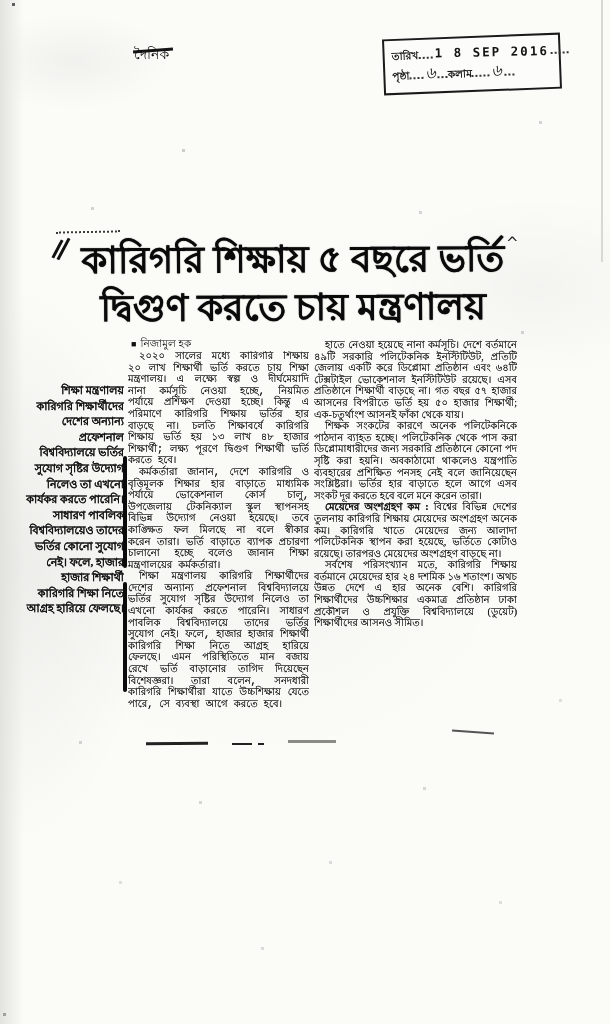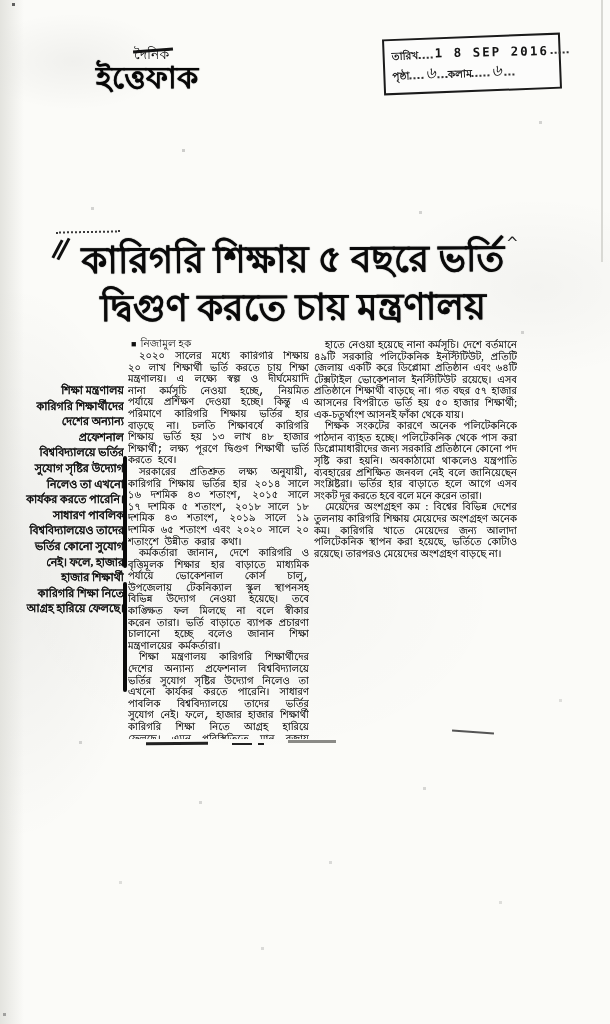--- a/index.html
+++ b/index.html
@@ -83,21 +83,21 @@
 
   
   .pullquote{position:absolute;left:24px;top:383px;width:100px;height:312px;overflow:hidden;
     text-align:right;font-size:11px;line-height:15.6px;font-weight:600;color:#141414;
     text-shadow:0 0 .4px rgba(0,0,0,.7);}
 
   
   .col{position:absolute;overflow:hidden;text-align:justify;color:#1b1b1b;
     font-size:10px;line-height:11.6px;text-shadow:0 0 .35px rgba(0,0,0,.75);}
   .col p{margin:0;text-indent:11px;}
-  .col p strong{font-weight:400;}
+  .col p strong{font-weight:700;}
   .col-mid{left:128px;top:351px;width:181px;height:388px;font-family:Liberation Mono, monospace;}
   .col-right{left:314px;top:339px;width:203px;height:400px;}
 </style>
 </head>
 <body>
 
 <div class="page">
 
   <div class="edge-left"></div>
   <div class="edge-right"></div>
@@ -109,21 +109,20 @@
   <div class="hmark m3"></div>
   <div class="hmark m4"></div>
   <div class="hmark m5"></div>
   <div class="hmark m6"></div>
   <div class="dotted-trace"></div>
   <div class="slash-mark"></div>
   <div class="slash-mark s2"></div>
   <div class="caret-mark">^</div>
 
   <div class="masthead-prefix">দৈনিক</div>
-  <div class="masthead-title">ইত্তেফাক</div>
 
   <div class="stamp">
     <div class="stamp-row">
       <span class="stamp-label">তারিখ</span>
       <span class="leader w14"></span>
       <span class="stamp-date">1 8 SEP 2016</span>
       <span class="leader w18"></span>
     </div>
     <div class="stamp-row">
       <span class="stamp-label">পৃষ্ঠা</span>
@@ -143,23 +142,23 @@
   </h1>
 
   <div class="byline">
     <span class="bullet">■</span><span>নিজামুল হক</span>
   </div>
 
   <div class="pullquote">শিক্ষা মন্ত্রণালয় কারিগরি শিক্ষার্থীদের দেশের অন্যান্য প্রফেশনাল বিশ্ববিদ্যালয়ে ভর্তির সুযোগ সৃষ্টির উদ্যোগ নিলেও তা এখনো কার্যকর করতে পারেনি। সাধারণ পাবলিক বিশ্ববিদ্যালয়েও তাদের ভর্তির কোনো সুযোগ নেই। ফলে, হাজার হাজার শিক্ষার্থী কারিগরি শিক্ষা নিতে আগ্রহ হারিয়ে ফেলছে।</div>
 
   <div class="col col-mid">
       <p>২০২০ সালের মধ্যে কারিগরি শিক্ষায় ২০ লাখ শিক্ষার্থী ভর্তি করতে চায় শিক্ষা মন্ত্রণালয়। এ লক্ষ্যে স্বল্প ও দীর্ঘমেয়াদি নানা কর্মসূচি নেওয়া হচ্ছে, নিয়মিত পর্যায়ে প্রশিক্ষণ দেওয়া হচ্ছে। কিন্তু এ পরিমাণে কারিগরি শিক্ষায় ভর্তির হার বাড়ছে না। চলতি শিক্ষাবর্ষে কারিগরি শিক্ষায় ভর্তি হয় ১৩ লাখ ৪৮ হাজার শিক্ষার্থী; লক্ষ্য পূরণে দ্বিগুণ শিক্ষার্থী ভর্তি করতে হবে।</p>
-      <p>সরকারের প্রতিশ্রুত লক্ষ্য অনুযায়ী, কারিগরি শিক্ষায় ভর্তির হার ২০১৪ সালে ১৬ দশমিক ৪৩ শতাংশ, ২০১৫ সালে ১৭ দশমিক ৫ শতাংশ, ২০১৮ সালে ১৮ দশমিক ৪৩ শতাংশ, ২০১৯ সালে ১৯ দশমিক ৬৫ শতাংশ এবং ২০২০ সালে ২০ শতাংশে উন্নীত করার কথা।</p>
       <p>কর্মকর্তারা জানান, দেশে কারিগরি ও বৃত্তিমূলক শিক্ষার হার বাড়াতে মাধ্যমিক পর্যায়ে ভোকেশনাল কোর্স চালু, উপজেলায় টেকনিক্যাল স্কুল স্থাপনসহ বিভিন্ন উদ্যোগ নেওয়া হয়েছে। তবে কাঙ্ক্ষিত ফল মিলছে না বলে স্বীকার করেন তারা। ভর্তি বাড়াতে ব্যাপক প্রচারণা চালানো হচ্ছে বলেও জানান শিক্ষা মন্ত্রণালয়ের কর্মকর্তারা।</p>
       <p>শিক্ষা মন্ত্রণালয় কারিগরি শিক্ষার্থীদের দেশের অন্যান্য প্রফেশনাল বিশ্ববিদ্যালয়ে ভর্তির সুযোগ সৃষ্টির উদ্যোগ নিলেও তা এখনো কার্যকর করতে পারেনি। সাধারণ পাবলিক বিশ্ববিদ্যালয়ে তাদের ভর্তির সুযোগ নেই। ফলে, হাজার হাজার শিক্ষার্থী কারিগরি শিক্ষা নিতে আগ্রহ হারিয়ে ফেলছে। এমন পরিস্থিতিতে মান বজায় রেখে ভর্তি বাড়ানোর তাগিদ দিয়েছেন বিশেষজ্ঞরা। তারা বলেন, সনদধারী কারিগরি শিক্ষার্থীরা যাতে উচ্চশিক্ষায় যেতে পারে, সে ব্যবস্থা আগে করতে হবে।</p>
     </div>
   <div class="col col-right">
       <p>হাতে নেওয়া হয়েছে নানা কর্মসূচি। দেশে বর্তমানে ৪৯টি সরকারি পলিটেকনিক ইনস্টিটিউট, প্রতিটি জেলায় একটি করে ডিপ্লোমা প্রতিষ্ঠান এবং ৬৪টি টেক্সটাইল ভোকেশনাল ইনস্টিটিউট রয়েছে। এসব প্রতিষ্ঠানে শিক্ষার্থী বাড়ছে না। গত বছর ৫৭ হাজার আসনের বিপরীতে ভর্তি হয় ৫০ হাজার শিক্ষার্থী; এক-চতুর্থাংশ আসনই ফাঁকা থেকে যায়।</p>
-      <p>শিক্ষক সংকটের কারণে অনেক পলিটেকনিকে পাঠদান ব্যাহত হচ্ছে। পলিটেকনিক থেকে পাস করা ডিপ্লোমাধারীদের জন্য সরকারি প্রতিষ্ঠানে কোনো পদ সৃষ্টি করা হয়নি। অবকাঠামো থাকলেও যন্ত্রপাতি ব্যবহারের প্রশিক্ষিত জনবল নেই বলে জানিয়েছেন সংশ্লিষ্টরা। ভর্তির হার বাড়াতে হলে আগে এসব সংকট দূর করতে হবে বলে মনে করেন তারা।</p>
+      <p>শিক্ষক সংকটের কারণে অনেক পলিটেকনিকে পাঠদান ব্যাহত হচ্ছে। পলিটেকনিক থেকে পাস করা ডিপ্লোমাধারীদের জন্য সরকারি প্রতিষ্ঠানে কোনো পদ সৃষ্টি করা হয়নি। অবকাঠামো থাকলেও যন্ত্রপাতি ব্যবহারের প্রশিক্ষিত পনসহ নেই বলে জানিয়েছেন সংশ্লিষ্টরা। ভর্তির হার বাড়াতে হলে আগে এসব সংকট দূর করতে হবে বলে মনে করেন তারা।</p>
       <p><strong>মেয়েদের অংশগ্রহণ কম : </strong>বিশ্বের বিভিন্ন দেশের তুলনায় কারিগরি শিক্ষায় মেয়েদের অংশগ্রহণ অনেক কম। কারিগরি খাতে মেয়েদের জন্য আলাদা পলিটেকনিক স্থাপন করা হয়েছে, ভর্তিতে কোটাও রয়েছে। তারপরও মেয়েদের অংশগ্রহণ বাড়ছে না।</p>
+      <p>সর্বশেষ পরিসংখ্যান মতে, কারিগরি শিক্ষায় বর্তমানে মেয়েদের হার ২৪ দশমিক ১৬ শতাংশ। অথচ উন্নত দেশে এ হার অনেক বেশি। কারিগরি শিক্ষার্থীদের উচ্চশিক্ষার একমাত্র প্রতিষ্ঠান ঢাকা প্রকৌশল ও প্রযুক্তি বিশ্ববিদ্যালয়ে (ডুয়েট) শিক্ষার্থীদের আসনও সীমিত।</p>
     </div>
 
 </div>
 
 </body></html>

